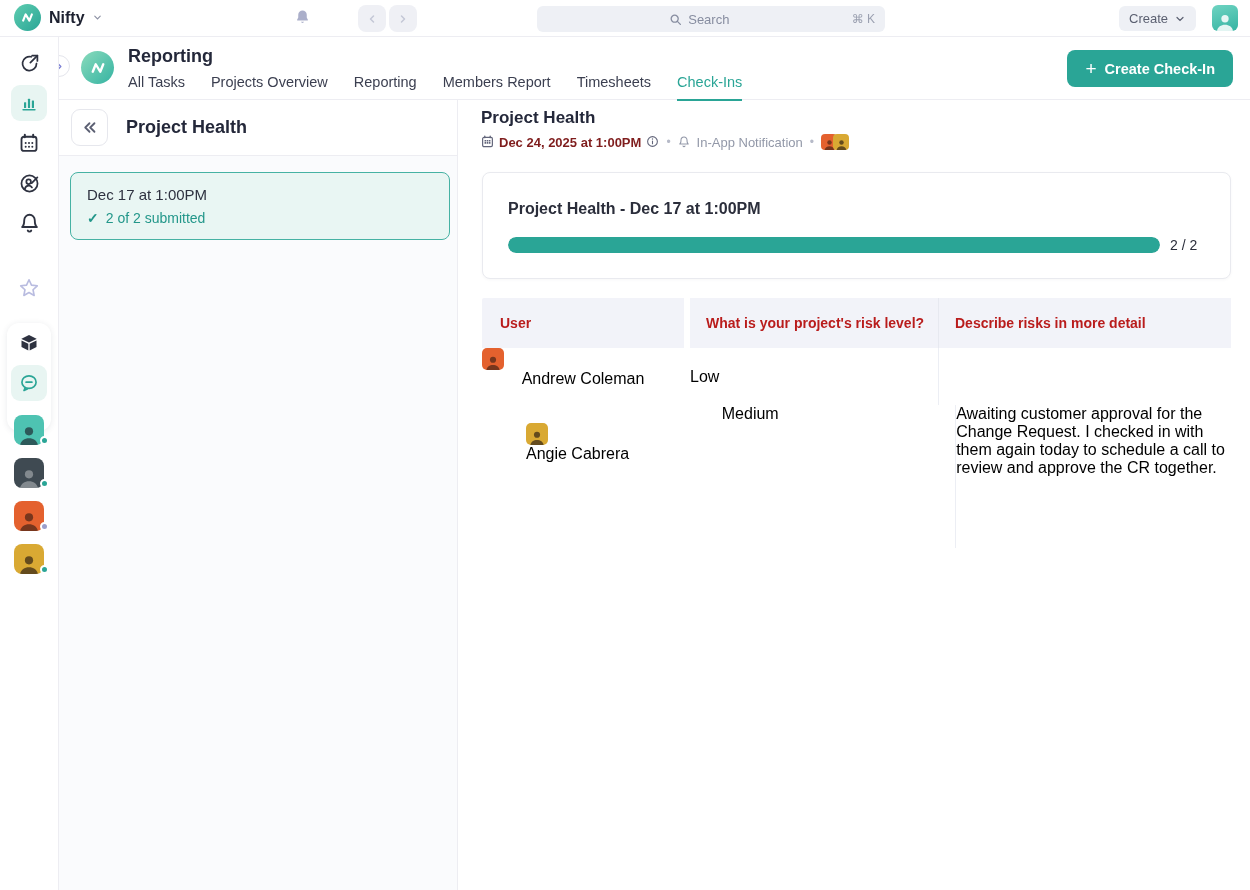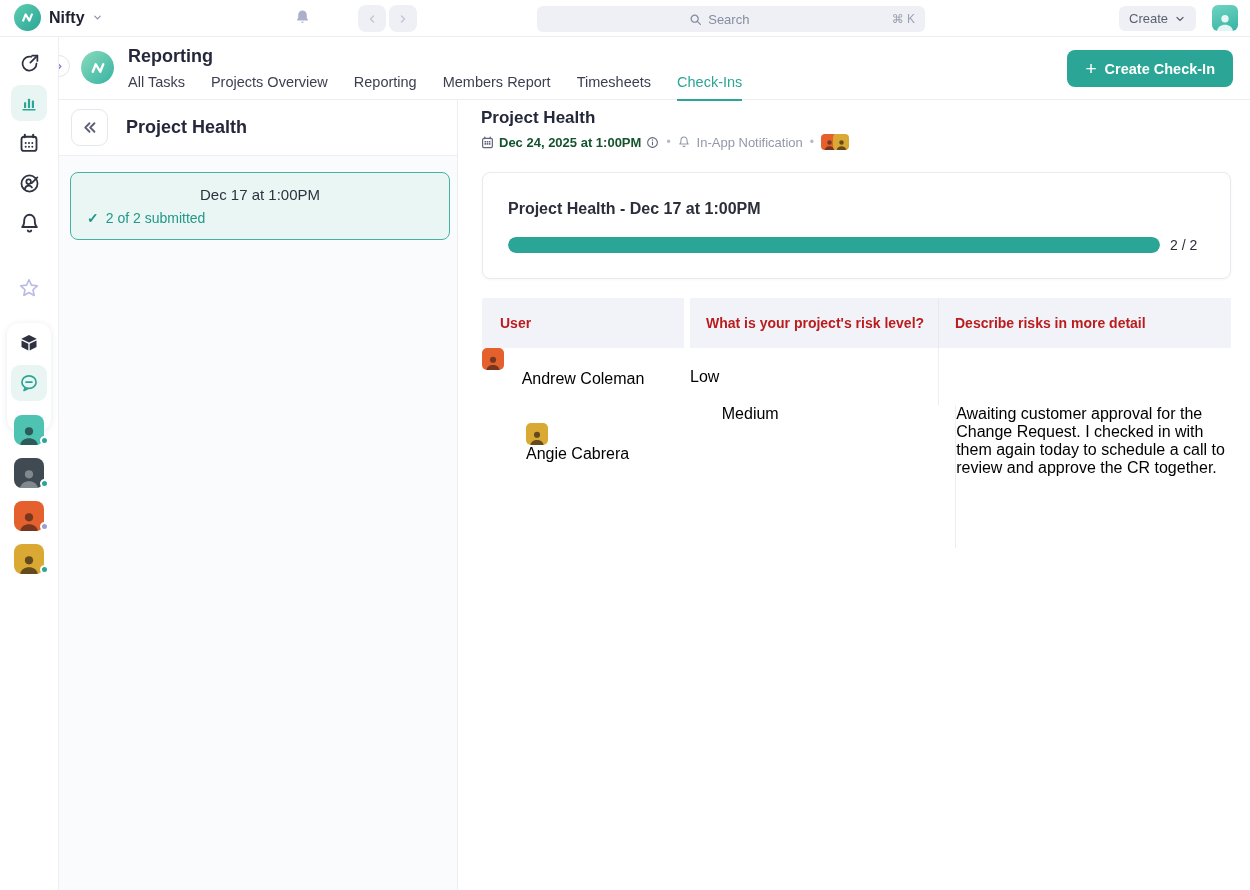--- a/index.html
+++ b/index.html
@@ -21,21 +21,21 @@
   
   .topbar{position:absolute;left:0;top:0;width:1250px;height:37px;background:#fff;border-bottom:1px solid #ededf2;z-index:30;}
   .brand{position:absolute;left:14px;top:4px;display:flex;align-items:center;gap:8px;}
   .brand-logo{width:27px;height:27px;border-radius:50%;background:linear-gradient(135deg,#5ecdb0,#2aa596);display:flex;align-items:center;justify-content:center;}
   .brand-name{font-size:16px;font-weight:700;color:#1d2130;display:flex;align-items:center;gap:7px;}
   .chev{color:#8c90a3;}
   .topbar-bell{position:absolute;left:294px;top:9px;color:#abafca;}
   .nav-btn{position:absolute;top:5px;width:28px;height:27px;border-radius:8px;background:#eff0f5;display:flex;align-items:center;justify-content:center;color:#c3c7d6;}
   .nav-back{left:358px;}
   .nav-fwd{left:389px;}
-  .searchbar{position:absolute;left:537px;top:6px;width:388px;height:26px;background:var(--chip-bg);border-radius:6px;display:flex;align-items:center;padding:0 10px;color:#878da0;font-size:13px;}
+  .searchbar{position:absolute;left:537px;top:6px;width:348px;height:26px;background:var(--chip-bg);border-radius:6px;display:flex;align-items:center;padding:0 10px;color:#878da0;font-size:13px;}
   .searchbar .mid{flex:1;display:flex;align-items:center;justify-content:center;gap:6px;}
   .search-shortcut{color:#9ba0b0;font-size:12px;}
   .create-chip{position:absolute;left:1119px;top:6px;height:25px;padding:0 10px;background:var(--chip-bg);border-radius:6px;display:flex;align-items:center;gap:6px;font-size:13px;color:#5a5f70;}
   .topbar-avatar{position:absolute;left:1212px;top:5px;width:26px;height:26px;border-radius:6px;background:linear-gradient(160deg,#6fd4c2,#35b3a2);display:flex;align-items:flex-end;justify-content:center;overflow:hidden;}
 
   
   .rail{position:absolute;left:0;top:37px;width:59px;height:853px;background:#fff;border-right:1px solid #ededf2;z-index:20;}
   .rail-icon{position:absolute;left:11px;width:36px;height:36px;border-radius:9px;display:flex;align-items:center;justify-content:center;color:#2e3240;}
   .rail-icon.active{background:var(--accent-light);color:var(--accent);}
   .rail-group{position:absolute;left:7px;top:286px;width:44px;height:108px;background:#fff;border-radius:12px;box-shadow:0 1px 6px rgba(40,45,70,.10);}
@@ -52,28 +52,28 @@
   .tab.active{color:var(--accent);border-bottom:2px solid var(--accent);}
   .create-checkin{position:absolute;right:17px;top:13px;height:37px;padding:0 18px;background:var(--accent);border:none;border-radius:8px;color:#fff;font-size:14.5px;font-weight:600;display:flex;align-items:center;gap:8px;cursor:pointer;}
   .plus{font-size:19px;font-weight:400;line-height:1;}
 
   
   .left-panel{position:absolute;left:59px;top:100px;width:399px;height:790px;background:var(--panel-bg);border-right:1px solid #ededf2;}
   .left-panel-head{position:absolute;left:0;top:0;width:100%;height:56px;background:#fff;border-bottom:1px solid #ededf2;display:flex;align-items:center;gap:18px;padding-left:12px;}
   .back-btn{width:37px;height:37px;background:#fff;border:1px solid #e6e7ed;border-radius:9px;display:flex;align-items:center;justify-content:center;color:#5c6073;cursor:pointer;}
   .left-panel-title{font-size:18px;font-weight:700;color:#24283a;}
   .checkin-card{position:absolute;left:11px;top:72px;width:380px;height:68px;background:#e9f6f3;border:1px solid #46b2a3;border-radius:8px;padding:13px 16px;cursor:pointer;}
-  .checkin-card .date{font-size:15px;color:#2e3240;text-align:center;}
+  .checkin-card .date{font-size:15px;color:#2e3240;}
   .checkin-card .status{margin-top:7px;font-size:14px;color:var(--accent-dark);display:flex;align-items:center;gap:7px;}
 
   
   .main{position:absolute;left:459px;top:100px;width:791px;height:790px;background:#fff;}
   .main-title{position:absolute;left:22px;top:8px;font-size:17px;font-weight:700;color:#24283a;}
   .meta{position:absolute;left:22px;top:34px;display:flex;align-items:center;gap:7px;font-size:13px;color:var(--text-muted);}
-  .meta .date{font-weight:700;color:#14532d;display:flex;align-items:center;gap:5px;}
+  .meta .date{font-weight:700;color:#7f1d1d;display:flex;align-items:flex-start;gap:5px;}
   .meta .dot{color:#b6bac8;font-size:12px;}
   .mini-avatars{display:flex;}
   .mini-avatar{width:16px;height:16px;border-radius:4px;overflow:hidden;display:flex;align-items:flex-end;justify-content:center;}
   .mini-avatar+.mini-avatar{margin-left:-4px;}
 
   .summary-card{position:absolute;left:23px;top:72px;width:749px;height:107px;background:#fff;border:1px solid var(--border);border-radius:8px;box-shadow:0 1px 3px rgba(40,45,70,.04);}
   .summary-title{position:absolute;left:25px;top:27px;font-size:16px;font-weight:700;color:#2b2e3b;}
   .progress-row{position:absolute;left:25px;top:64px;width:700px;display:flex;align-items:center;gap:10px;}
   .progress-track{width:652px;height:16px;border-radius:8px;background:#edf0f2;overflow:hidden;}
   .progress-fill{height:100%;background:var(--accent);border-radius:8px;}

